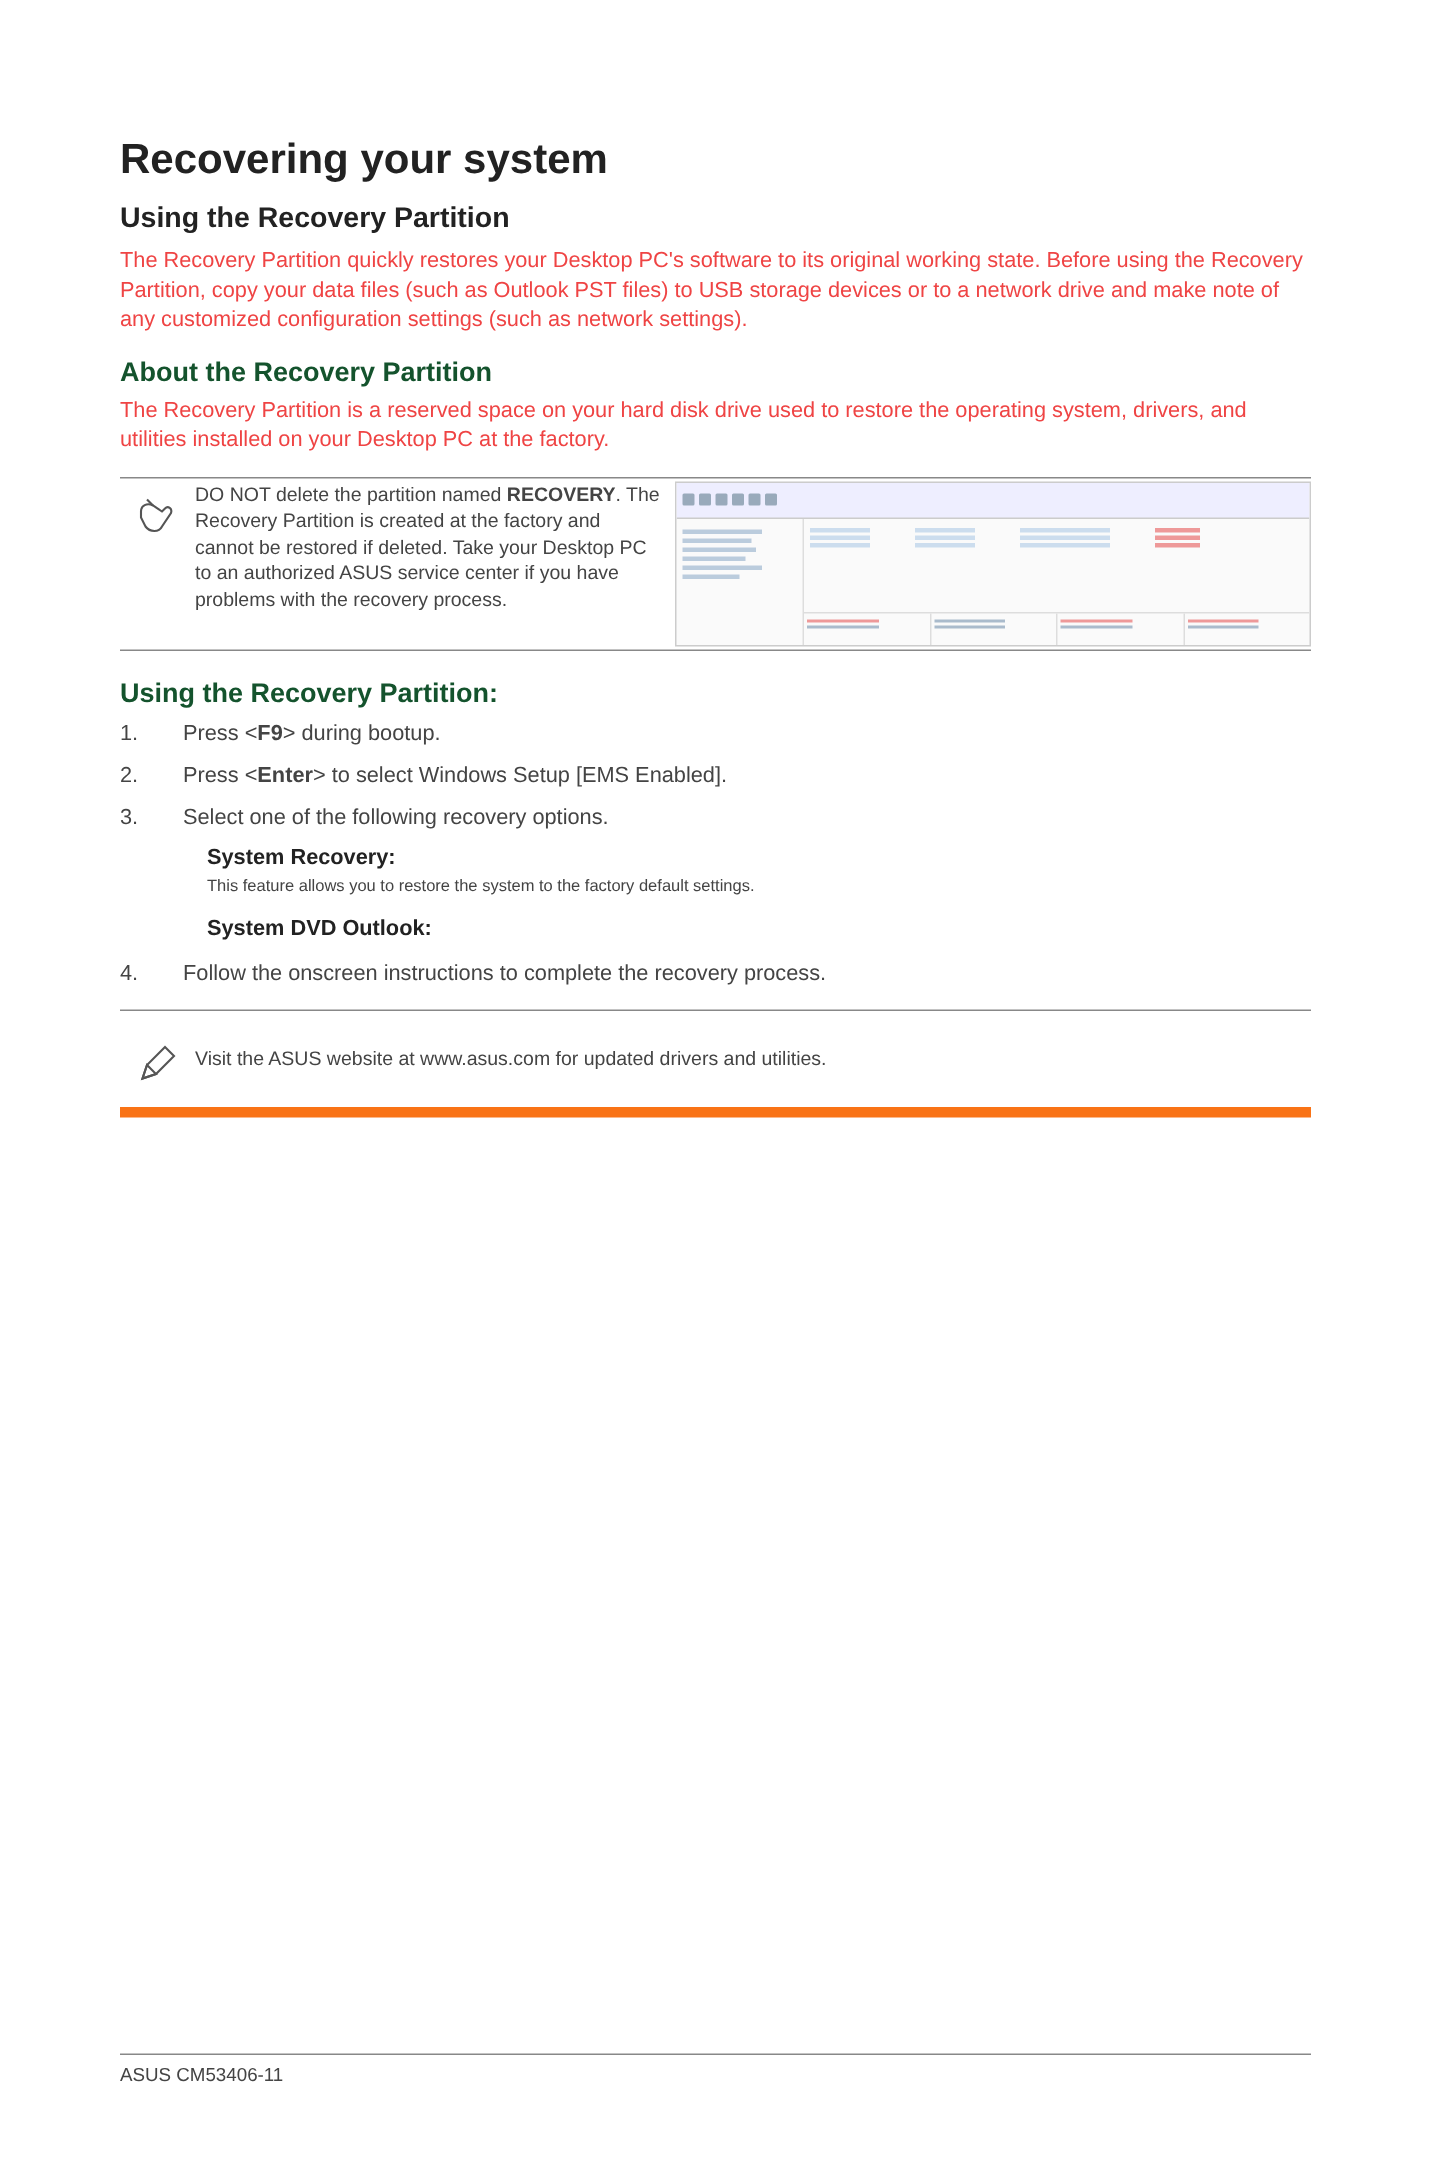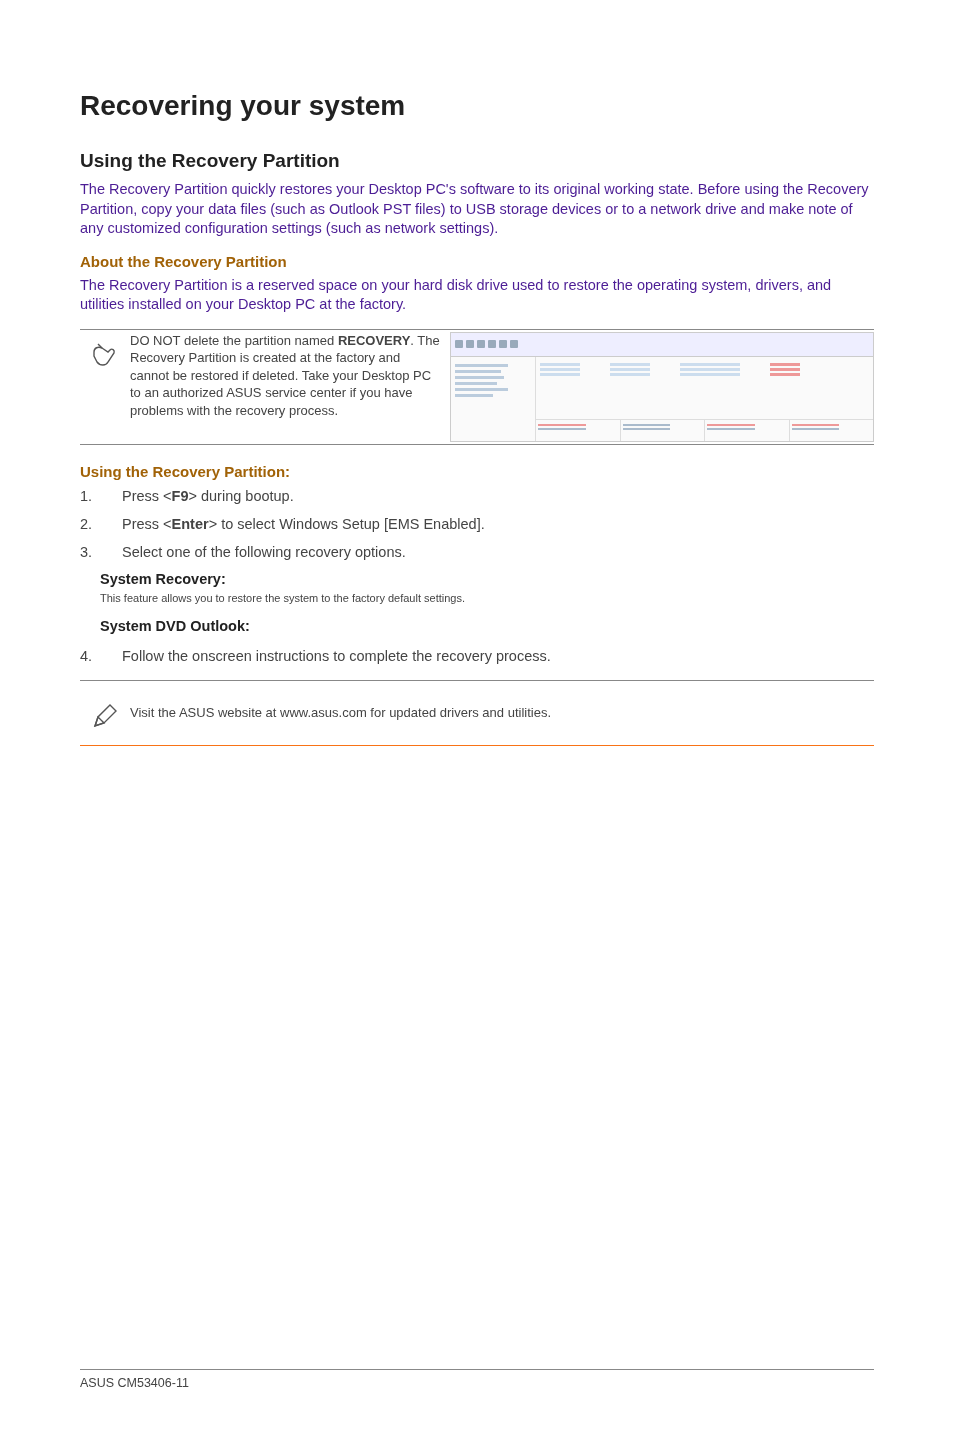--- a/index.html
+++ b/index.html
@@ -9,38 +9,38 @@
       width: 954px;
       height: 1438px;
       padding: 90px 80px 50px 80px;
       color: #333;
       position: relative;
     }
     h1 {
       font-size: 28px;
       font-weight: bold;
       color: #222;
-      margin-bottom: 28px;
+      margin-bottom: 13px;
     }
     h2 {
       font-size: 19px;
       font-weight: bold;
       color: #222;
       margin-bottom: 8px;
     }
     .body-text {
       font-size: 14.5px;
       line-height: 1.35;
-      color: #4c1d95;
+      color: #ef4444;
       margin-bottom: 14px;
     }
     h3 {
-      font-size: 15px;
-      font-weight: bold;
-      color: #a16207;
+      font-size: 18px;
+      font-weight: bold;
+      color: #14532d;
       margin-bottom: 6px;
     }
     .note-box {
       border-top: 1px solid #888;
       border-bottom: 1px solid #888;
       padding: 2px 0;
       margin: 12px 0 18px 0;
       position: relative;
       min-height: 80px;
       display: flex;
@@ -119,37 +119,37 @@
       font-size: 14.5px;
       line-height: 1.4;
       color: #444;
     }
     .ol-num {
       width: 42px;
       flex-shrink: 0;
     }
     .ol-body { flex: 1; }
     .indent-block {
-      margin-left: 20px;
+      margin-left: 58px;
       margin-bottom: 12px;
     }
     .indent-block h4 {
       font-size: 14.5px;
       font-weight: bold;
       color: #222;
       margin-bottom: 4px;
     }
     .indent-block p {
       font-size: 11px;
       line-height: 1.35;
       color: #444;
     }
     .note-box-2 {
       border-top: 1px solid #888;
-      border-bottom: 1px solid #f97316;
+      border-bottom: 7px solid #f97316;
       padding: 14px 0;
       margin: 14px 0;
       display: flex;
       align-items: center;
     }
     .note-box-2 .note-icon { width:50px; }
     .note-box-2 .note-text-2 {
       font-size: 13px;
       color: #444;
     }

